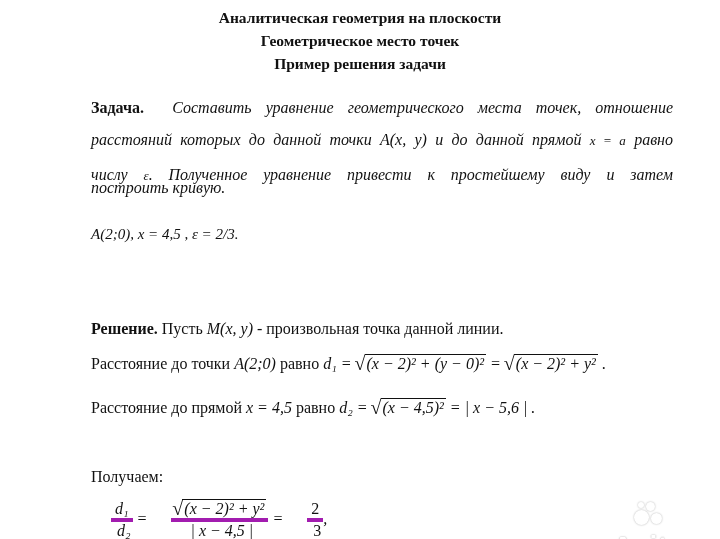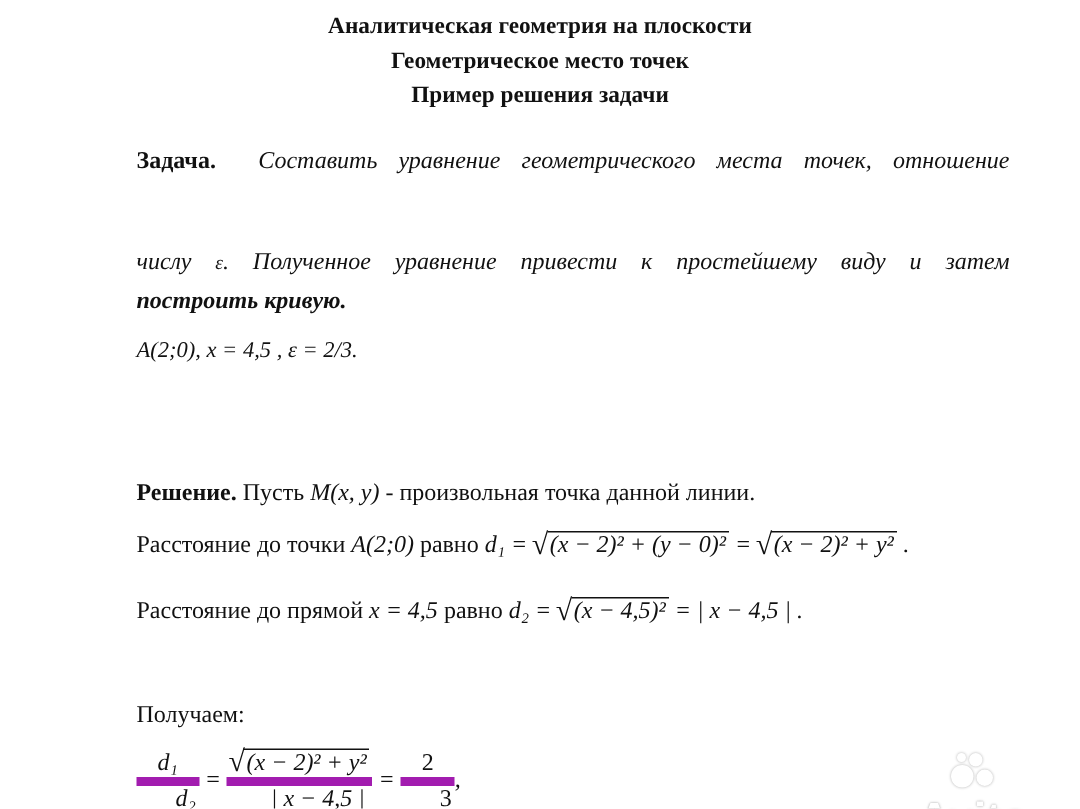--- a/index.html
+++ b/index.html
@@ -20,21 +20,21 @@
 
   .task {
     position: absolute; left: 91px; width: 582px;
     font-size: 16px; font-style: italic; text-align: justify;
     text-align-last: justify;
   }
   .task .bold { font-weight: bold; font-style: normal; }
   .tl1 { top: 99px; }
   .tl2 { top: 131px; }
   .tl3 { top: 166px; }
-  .tl4 { top: 192px; text-align-last: left; font-weight: bold; }
+  .tl4 { top: 179px; text-align-last: left; }
   .tl5 { top: 226px; text-align-last: left; font-size: 15px; }
 
   .math { font-style: italic; font-family: "Liberation Serif", serif; }
   .upr { font-style: normal; }
   .small { font-size: 13px; }
 
   .sol {
     position: absolute; left: 91px; font-size: 16px; white-space: nowrap;
   }
   .sl1 { top: 320px; }
@@ -46,21 +46,21 @@
   .sqrt { display: inline-block; position: relative; padding-left: 9px; }
   .sqrt::before {
     content: "√"; position: absolute; left: -1px; top: -3px; font-size: 20px; font-style: normal;
   }
   .sqrt .rad { border-top: 1px solid #111; padding: 0 2px; text-align: right; }
 
   .frac-line {
     position: absolute; left: 91px; top: 500px; font-size: 16px; white-space: nowrap;
   }
   .frac { display: inline-block; vertical-align: middle; text-align: center; }
-  .frac .num { display: block; border-bottom: 6px solid #a21caf; padding: 0 2px; }
+  .frac .num { display: block; border-bottom: 4px solid #a21caf; padding: 0 2px; margin-left: 20px; }
   .frac .den { display: block; padding: 0 2px; margin-left: 24px; }
 
   .watermark {
     position: absolute; left: 612px; top: 500px;
     font-family: "Liberation Sans", sans-serif; font-weight: bold; font-size: 30px;
     color: #ffffff;
     text-shadow: 0 0 2px #b8b8b8, 0 0 1px #c8c8c8;
     display: flex; align-items: center; gap: 4px; flex-direction: column;
   }
   .wm-dots { position: relative; width: 30px; height: 26px; }
@@ -74,20 +74,27 @@
 
 <div class="page">
 
   <div class="title t1">Аналитическая геометрия на плоскости</div>
   <div class="title t2">Геометрическое место точек</div>
   <div class="title t3">Пример решения задачи</div>
 
   <div class="task tl1">
     <span class="bold">Задача.</span>&nbsp;
     <span>Составить уравнение геометрического места точек, отношение</span>
+  </div>
+  <div class="task tl2">
+    <span>расстояний которых до данной точки</span>
+    <span class="math">A(x, y)</span>
+    <span>и до данной прямой</span>
+    <span class="math small">x = a</span>
+    <span>равно</span>
   </div>
   <div class="task tl3">
     <span>числу</span>
     <span class="math small">ε</span><span>. Полученное уравнение привести к простейшему виду и затем</span>
   </div>
   <div class="task tl4">построить кривую.</div>
   <div class="task tl5">A(2;0),  x = 4,5 ,  ε = 2/3.</div>
 
   <div class="sol sl1">
     <span class="bold">Решение.</span>
@@ -106,21 +113,21 @@
     <span class="sqrt math"><span class="rad">(x − 2)² + y²</span></span>
     <span>.</span>
   </div>
 
   <div class="sol sl3">
     <span>Расстояние до прямой</span>
     <span class="math">x = 4,5</span>
     <span>равно</span>
     <span class="math">d₂ =</span>
     <span class="sqrt math"><span class="rad">(x − 4,5)²</span></span>
-    <span class="math">= | x − 4,5 | .</span>
+    <span class="math">= | x − 5,6 | .</span>
   </div>
 
   <div class="sol sl4">Получаем:</div>
 
   <div class="frac-line math">
     <span class="frac">
       <span class="num">d₁</span>
       <span class="den">d₂</span>
     </span>
     =

